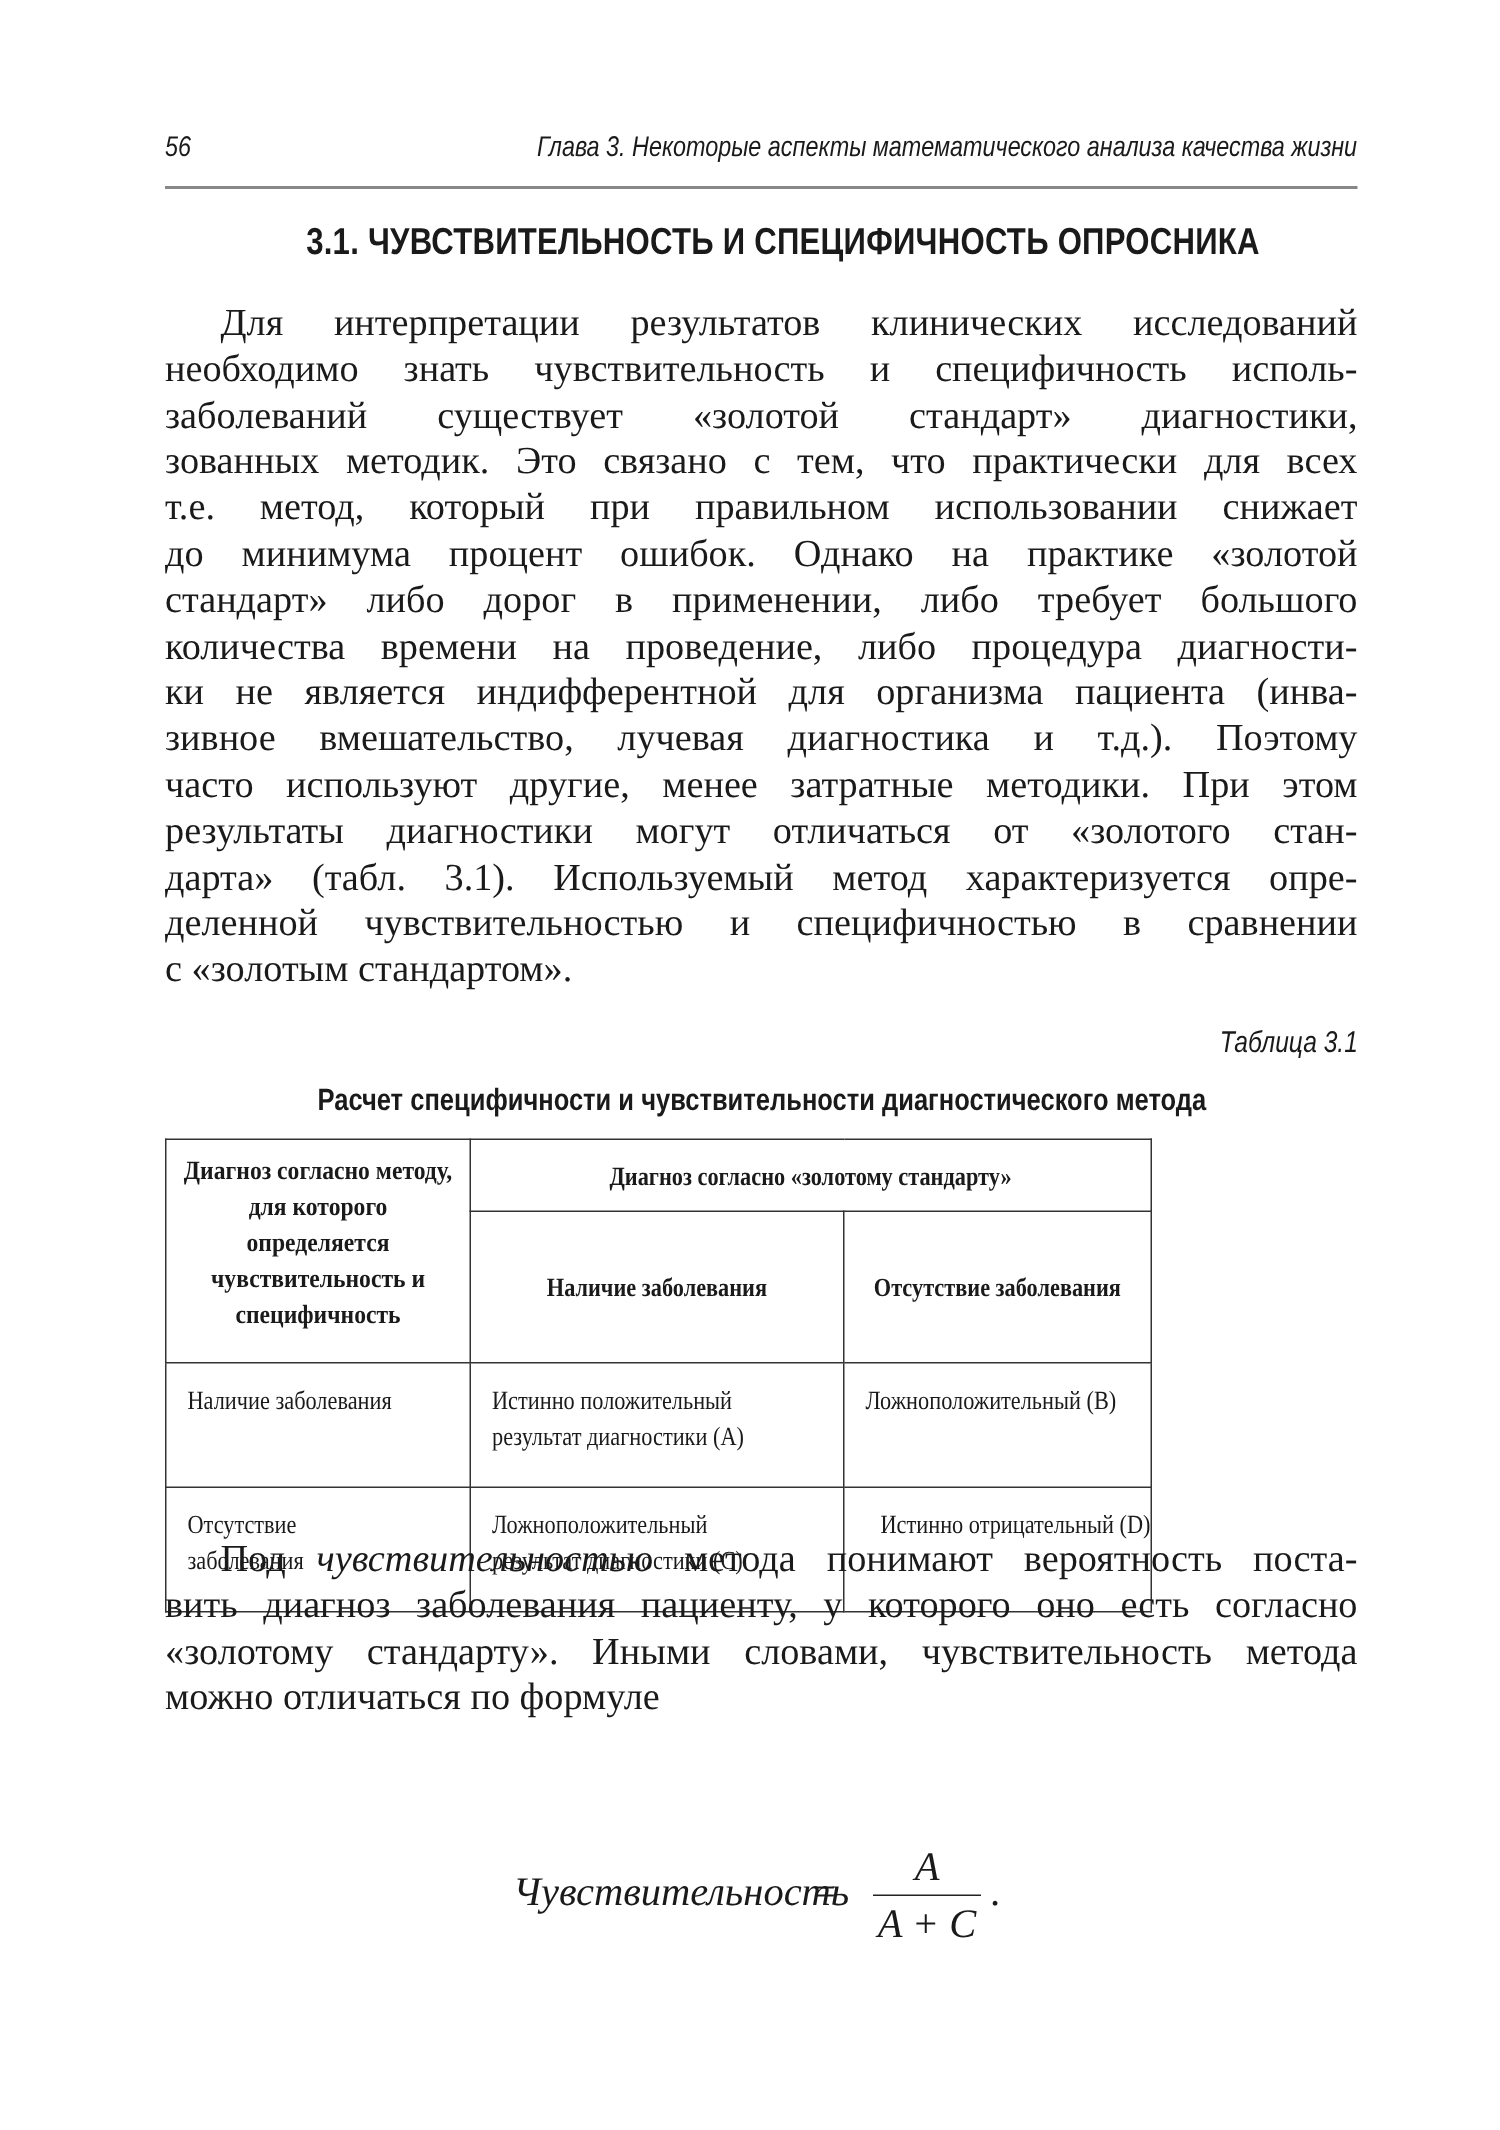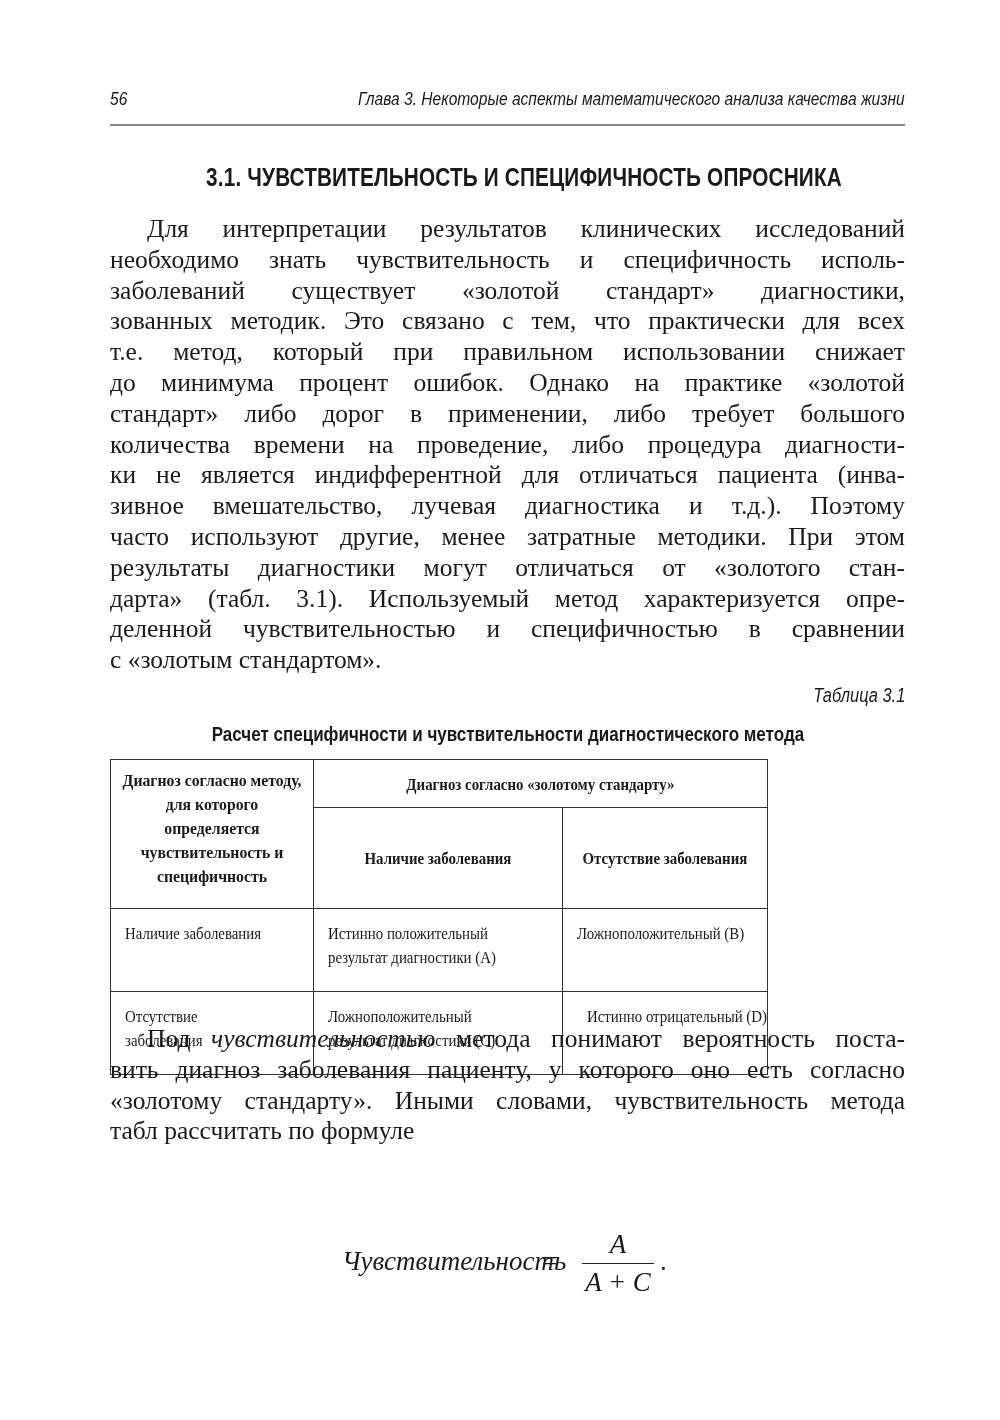--- a/index.html
+++ b/index.html
@@ -16,21 +16,21 @@
     .section-title { position: absolute; top: 147px; left: 0; width: 795px; text-align: center;
       font-family: "Liberation Sans", sans-serif; font-weight: bold; font-size: 25px; letter-spacing: 0.2px; }
     .section-title span { display: inline-block; transform: scaleX(0.83); transform-origin: center; white-space: nowrap; }
 
     .para { position: absolute; left: 0; width: 795px;
       font-family: "Liberation Serif", serif; font-size: 25.5px; line-height: 30.8px;
       text-align: justify; }
     .para .line { display: block; text-align: justify; text-align-last: justify; white-space: nowrap; height: 30.8px; }
     .para .line.last { text-align-last: left; }
     .para .line.indent { padding-left: 37px; }
-    .p1 { top: 200px; margin-top: 14px; }
+    .p1 { top: 200px; }
     .p2 { top: 1024px; }
 
     .table-label { position: absolute; top: 684px; right: 0;
       font-family: "Liberation Sans", sans-serif; font-style: italic; font-size: 20px; }
     .table-label span { display: inline-block; transform: scaleX(0.82); transform-origin: right top; }
     .table-title { position: absolute; top: 722px; left: 0; width: 795px; text-align: center;
       font-family: "Liberation Sans", sans-serif; font-weight: bold; font-size: 20.5px; }
     .table-title span { display: inline-block; transform: scaleX(0.83); transform-origin: center; white-space: nowrap; }
 
     table.data { position: absolute; top: 759px; left: 0; width: 658px; border-collapse: collapse;
@@ -60,34 +60,34 @@
 <body>
 
 <div class="page">
 
   <div class="running-head">
     <span class="page-num">56</span>
     <span class="chapter">Глава 3. Некоторые аспекты математического анализа качества жизни</span>
   </div>
   <div class="head-rule"></div>
 
-  <h1 class="section-title" style="margin:16px;">
+  <h1 class="section-title" style="margin:0;text-align:right;">
     <span>3.1. ЧУВСТВИТЕЛЬНОСТЬ И СПЕЦИФИЧНОСТЬ ОПРОСНИКА</span>
   </h1>
 
   <div class="para p1">
     <span class="line indent">Для интерпретации результатов клинических исследований</span>
     <span class="line">необходимо знать чувствительность и специфичность исполь-</span>
     <span class="line">заболеваний существует «золотой стандарт» диагностики,</span>
     <span class="line">зованных методик. Это связано с тем, что практически для всех</span>
     <span class="line">т.е. метод, который при правильном использовании снижает</span>
     <span class="line">до минимума процент ошибок. Однако на практике «золотой</span>
     <span class="line">стандарт» либо дорог в применении, либо требует большого</span>
     <span class="line">количества времени на проведение, либо процедура диагности-</span>
-    <span class="line">ки не является индифферентной для отличаться пациента (инва-</span>
+    <span class="line">ки не является индифферентной для организма пациента (инва-</span>
     <span class="line">зивное вмешательство, лучевая диагностика и т.д.). Поэтому</span>
     <span class="line">часто используют другие, менее затратные методики. При этом</span>
     <span class="line">результаты диагностики могут отличаться от «золотого стан-</span>
     <span class="line">дарта» (табл. 3.1). Используемый метод характеризуется опре-</span>
     <span class="line">деленной чувствительностью и специфичностью в сравнении</span>
     <span class="line last">с «золотым стандартом».</span>
   </div>
 
   <div class="table-label">
     <span>Таблица 3.1</span>
@@ -141,21 +141,21 @@
         <span class="cell">Истинно отрицательный (D)</span>
       </td>
     </tr>
   </tbody>
     </table>
 
   <div class="para p2">
     <span class="line indent"><span>Под </span><i>чувствительностью</i><span> метода понимают вероятность поста-</span></span>
     <span class="line">вить диагноз заболевания пациенту, у которого оно есть согласно</span>
     <span class="line">«золотому стандарту». Иными словами, чувствительность метода</span>
-    <span class="line last">табл рассчитать по формуле</span>
+    <span class="line last">можно отличаться по формуле</span>
   </div>
 
   <div class="formula">
     <span class="lhs">Чувствительность</span>
     <span class="eq">=</span>
     <span class="frac">
       <span class="num">A</span>
       <span class="bar"></span>
       <span class="den">A + C</span>
     </span>

